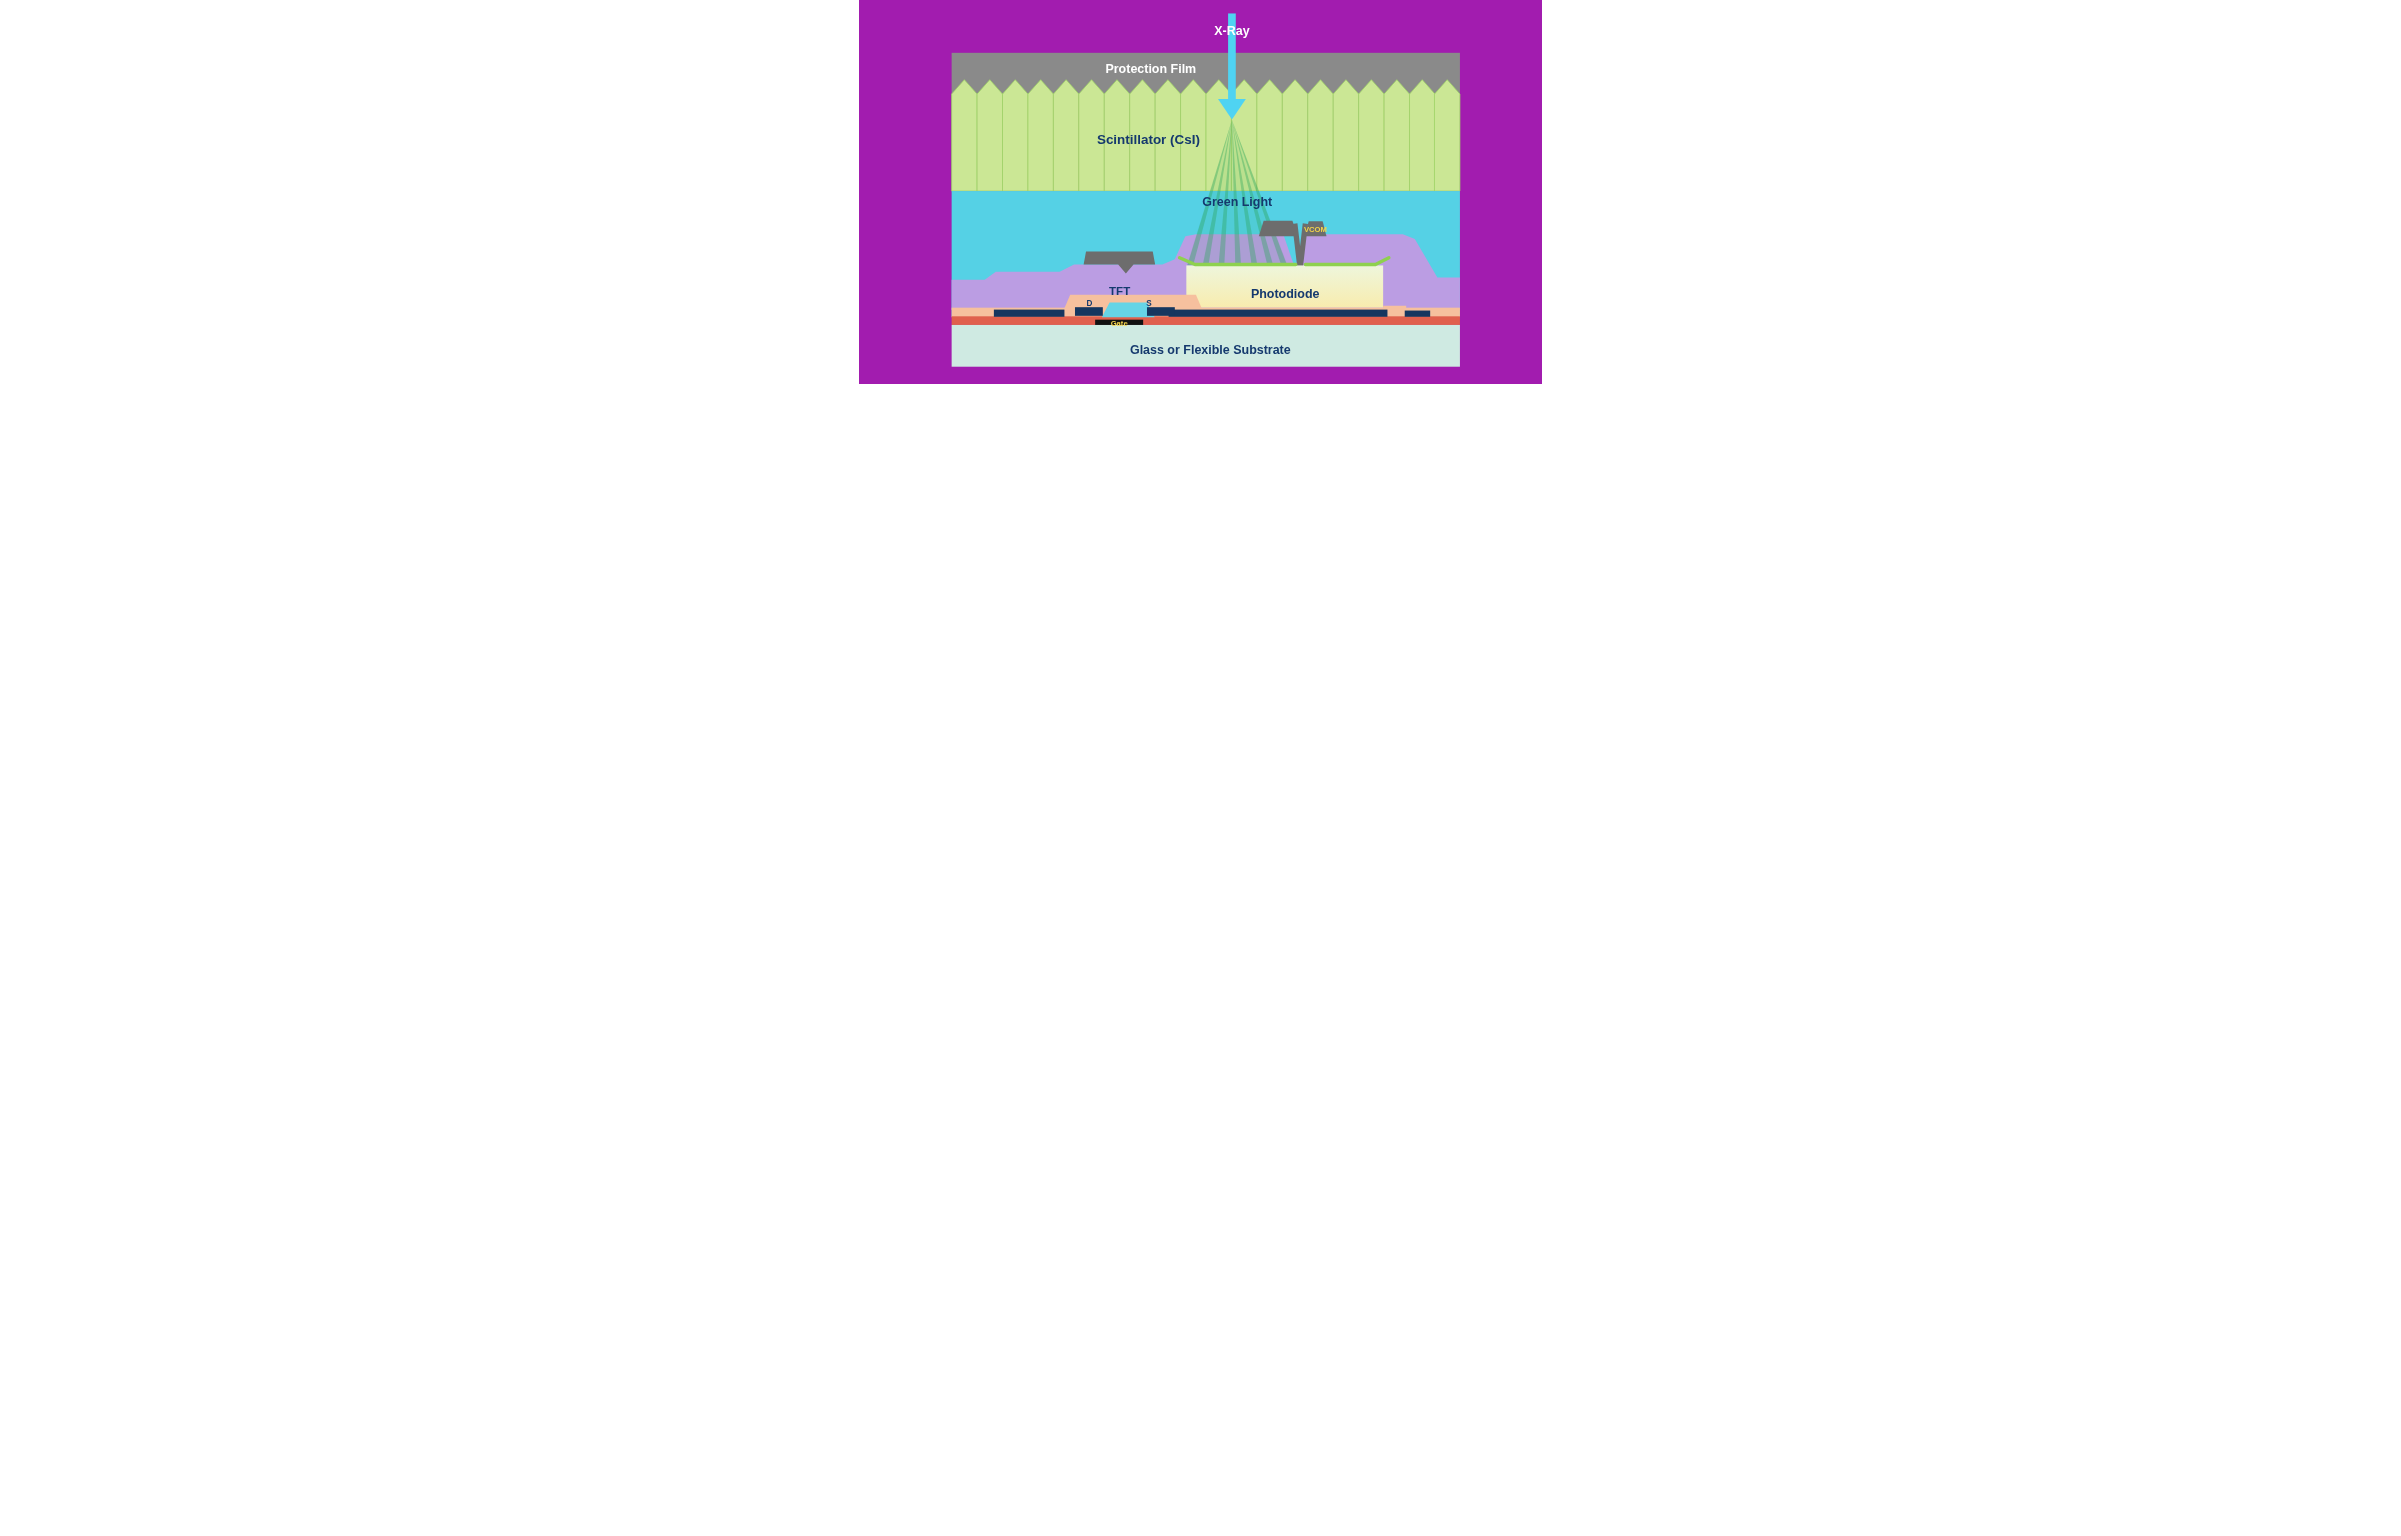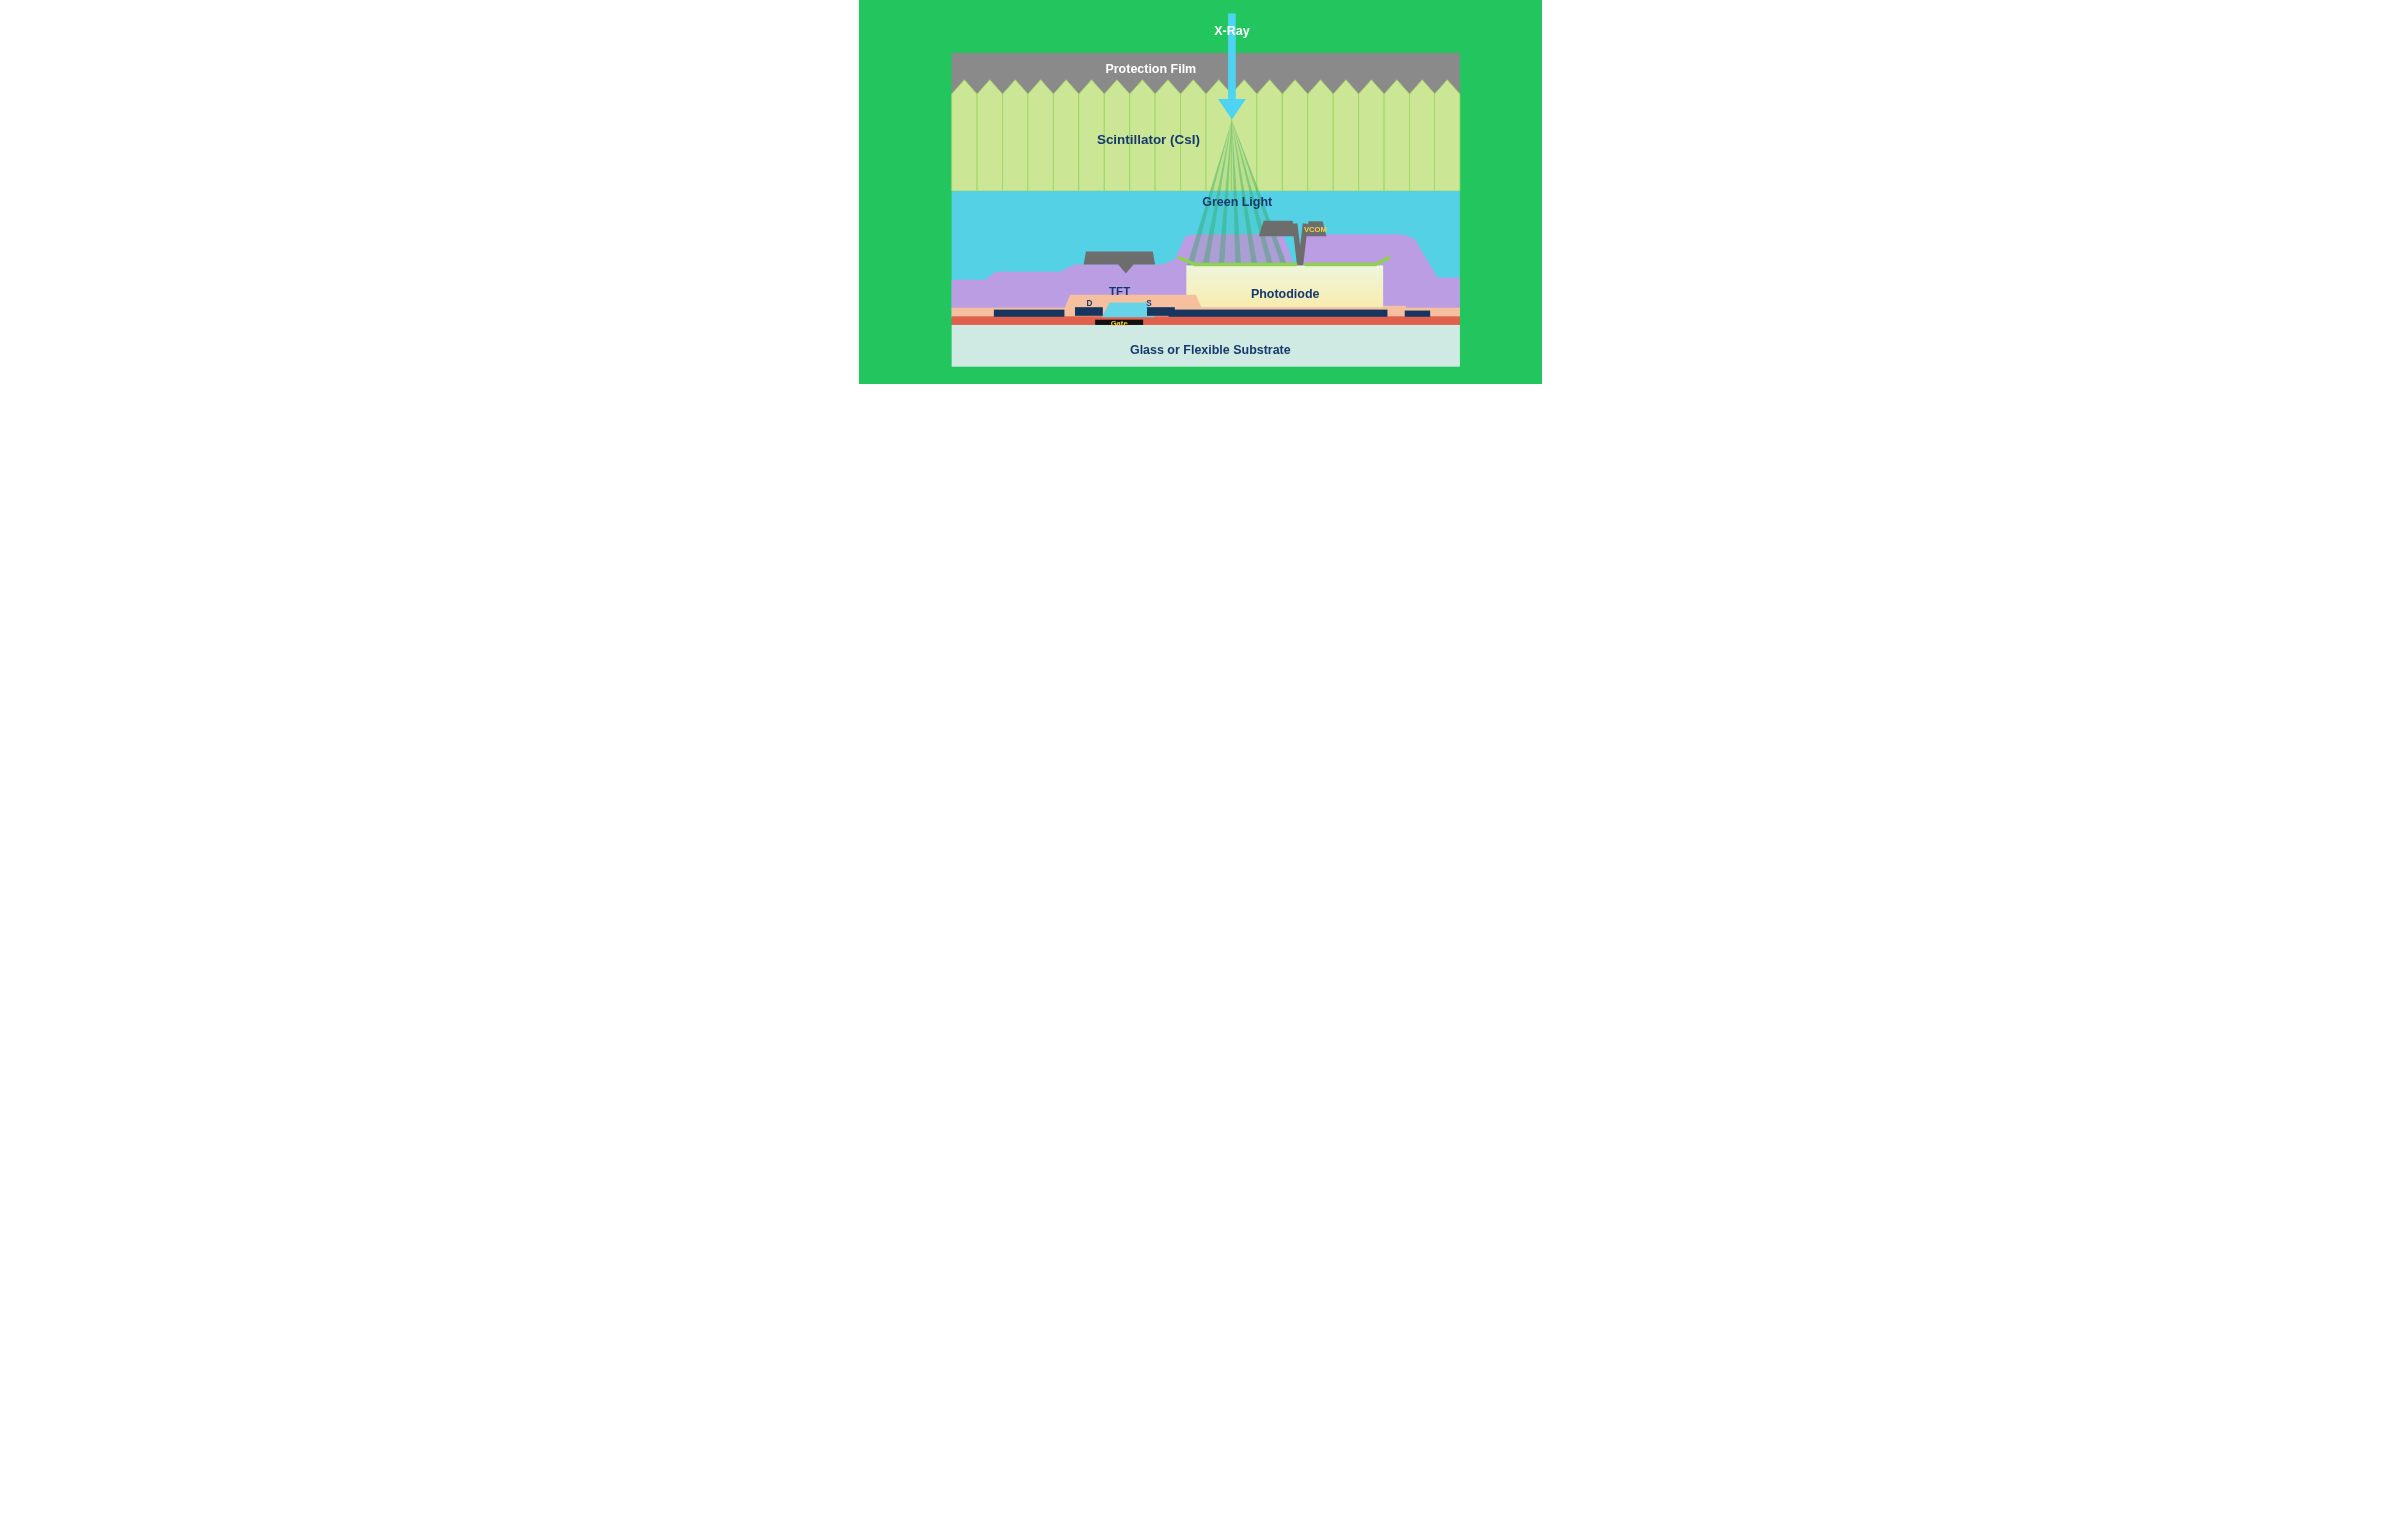--- a/index.html
+++ b/index.html
@@ -1,16 +1,16 @@
 <!DOCTYPE html>
 <html style="font-size:7.7px"><head>
 <meta charset="utf-8">
 <style>
   html,body{margin:0;padding:0;background:#ffffff;}
-  .stage{width:683px;height:384px;margin:0 auto;position:relative;background:#22c55e;}
+  .stage{width:683px;height:384px;margin:0 auto;position:relative;background:#a21caf;}
   svg{display:block;}
   text{font-family:"Liberation Sans","DejaVu Sans",sans-serif;font-weight:bold;}
   .lbl-navy{fill:#15396e;}
   .lbl-white{fill:#ffffff;}
   .lbl-yellow{fill:#f2d24b;}
 </style>
 </head>
 <body>
 
 <div class="stage">

